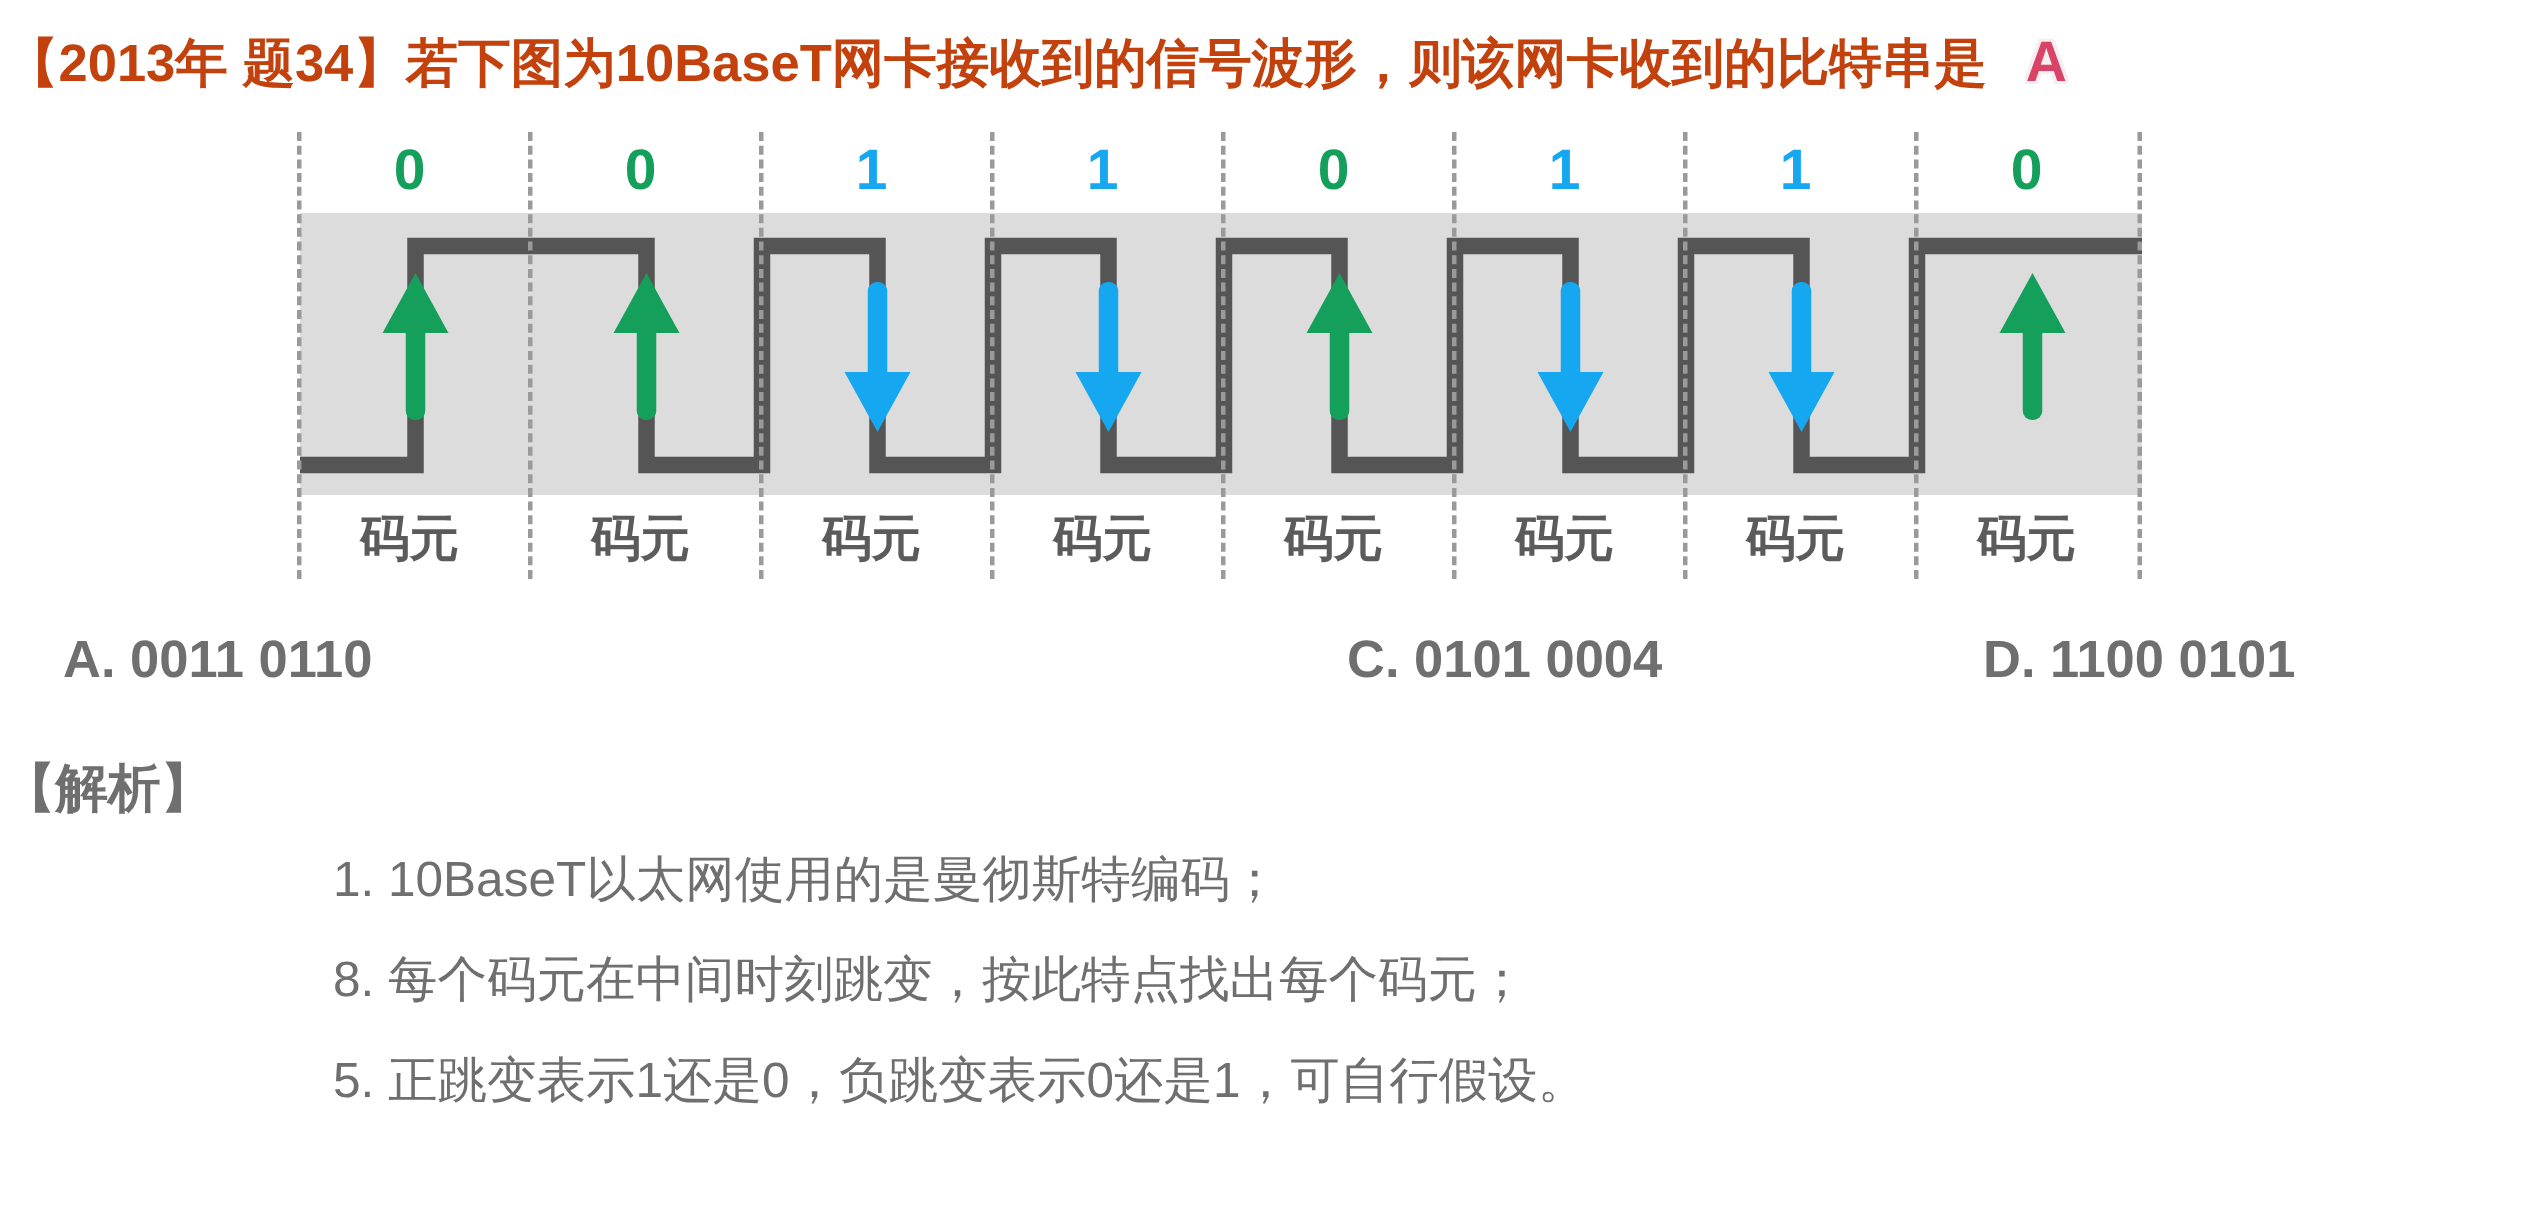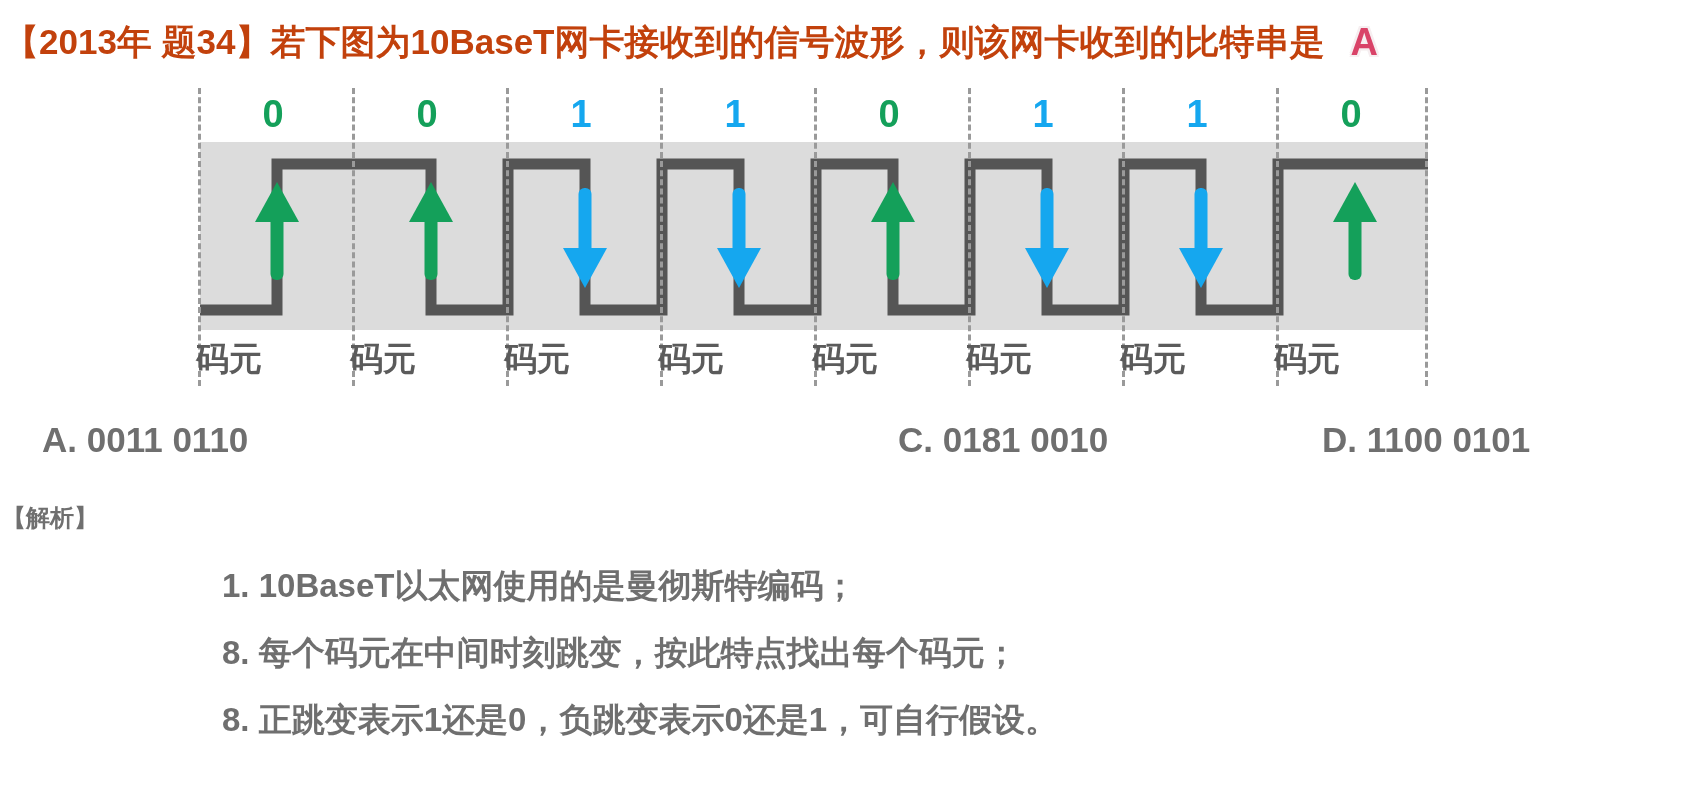--- a/index.html
+++ b/index.html
@@ -47,42 +47,42 @@
   .wavesvg{position:absolute;left:0;top:54px;width:1232px;height:188px;}
 
   .dashlayer{position:absolute;left:0;top:0;width:1232px;height:298px;}
   .dashline{
     position:absolute;top:0;width:0;height:298px;
     border-left:3px dashed #9a9a9a;
   }
 
   .symrow{position:absolute;left:0;top:246px;width:1232px;height:52px;}
   .symlabel{
-    position:absolute;top:0;width:154px;text-align:left;
+    position:absolute;top:0;width:154px;text-align:center;
     font-size:33px;font-weight:bold;color:#5b5b5b;line-height:50px;
   }
 
   
   .options{
     position:absolute;left:0;top:412px;width:1690px;height:56px;text-align:right;
   }
   .opt{
     position:absolute;top:0;font-size:35px;font-weight:bold;color:#6f6f6f;
     white-space:nowrap;line-height:56px;
     text-shadow:0 1px 0 rgba(255,255,255,.9);
   }
 
   
   .analysis-head{
     position:absolute;left:2px;top:502px;
-    font-size:24px;font-weight:bold;color:#6f6f6f;white-space:nowrap;
+    font-size:35px;font-weight:bold;color:#6f6f6f;white-space:nowrap;
   }
   .steps{position:absolute;left:222px;top:558px;width:1460px;}
   .step{
-    font-size:33px;font-weight:bold;color:#6f6f6f;
+    font-size:33px;font-weight:normal;color:#6f6f6f;
     white-space:nowrap;height:55px;line-height:55px;margin-bottom:12px;
     text-shadow:0 1px 0 rgba(255,255,255,.85);
   }
 </style>
 </head>
 <body>
 
 <div class="page">
 
   <div class="title-row">
@@ -184,24 +184,24 @@
       <span class="symlabel" style="left:462px;">码元</span>
       <span class="symlabel" style="left:616px;">码元</span>
       <span class="symlabel" style="left:770px;">码元</span>
       <span class="symlabel" style="left:924px;">码元</span>
       <span class="symlabel" style="left:1078px;">码元</span>
     </div>
   </div>
 
   <div class="options">
     <span class="opt" style="left:42px;">A. 0011 0110</span>
-    <span class="opt" style="left:898px;">C. 0181 0010</span>
+    <span class="opt" style="left:898px;">C. 0101 0004</span>
     <span class="opt" style="left:1322px;">D. 1100 0101</span>
   </div>
 
   <div class="analysis-head">【解析】</div>
   <div class="steps">
     <div class="step">1. 10BaseT以太网使用的是曼彻斯特编码；</div>
     <div class="step">8. 每个码元在中间时刻跳变，按此特点找出每个码元；</div>
-    <div class="step">8. 正跳变表示1还是0，负跳变表示0还是1，可自行假设。</div>
+    <div class="step">5. 正跳变表示1还是0，负跳变表示0还是1，可自行假设。</div>
   </div>
 
 </div>
 
 </body></html>

